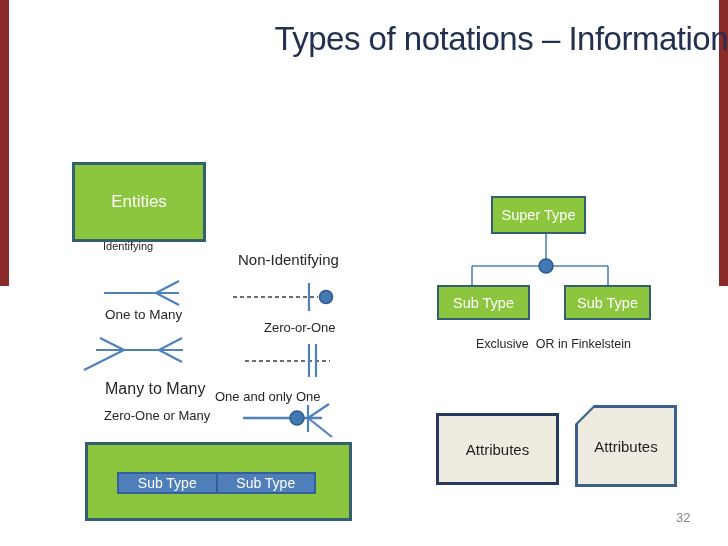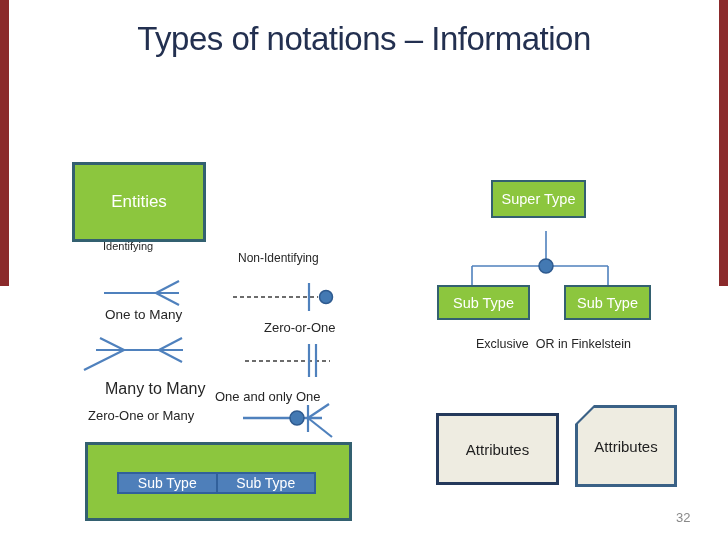--- a/index.html
+++ b/index.html
@@ -3,21 +3,21 @@
 <meta charset="utf-8">
 <style>
   html,body{margin:0;padding:0;}
   body{font-family:"Liberation Sans",sans-serif;}
   #slide{
     position:relative;width:728px;height:546px;background:#ffffff;
     overflow:hidden;
   }
   .accent-bar{position:absolute;top:0;width:9px;height:286px;background:#8B2A2B;}
   #title{
-    position:absolute;top:16px;left:0;width:728px;text-align:center;
+    position:absolute;top:16px;left:0;width:728px;text-align:right;
     font-size:33px;line-height:45px;color:#233050;letter-spacing:-0.5px;
   }
   .green-box{
     position:absolute;background:#8CC63E;border:3px solid #336070;
     display:flex;align-items:center;justify-content:center;
     color:#ffffff;box-sizing:border-box;
   }
   .note-label{position:absolute;color:#262626;white-space:nowrap;}
   svg.overlay{position:absolute;left:0;top:0;pointer-events:none;}
   .blue-ln{stroke:#4F81BD;stroke-width:2.2;fill:none;}
@@ -112,34 +112,34 @@
       <line class="x-ln" x1="468" y1="431" x2="550" y2="468"></line>
       <line class="x-ln" x1="478" y1="473" x2="525" y2="429"></line>
     </g>
   </svg>
 
   <div class="green-box" style="left:72px;top:162px;width:134px;height:80px;font-size:17px;">
     <span>Entities</span>
   </div>
 
   <div class="note-label" style="left:103px;top:240px;font-size:11px;">Identifying</div>
-  <div class="note-label" style="left:238px;top:251px;font-size:12px;text-align:right;">Non-Identifying</div>
+  <div class="note-label" style="left:238px;top:251px;font-size:15px;text-align:right;">Non-Identifying</div>
   <div class="note-label" style="left:105px;top:307px;font-size:13.5px;">One to Many</div>
   <div class="note-label" style="left:264px;top:320px;font-size:13px;">Zero-or-One</div>
   <div class="note-label" style="left:105px;top:380px;font-size:16px;">Many to Many</div>
   <div class="note-label" style="left:215px;top:389px;font-size:13px;">One and only One</div>
-  <div class="note-label" style="left:88px;top:408px;font-size:13px;">Zero-One or Many</div>
+  <div class="note-label" style="left:104px;top:408px;font-size:13px;">Zero-One or Many</div>
 
   <div class="green-box" style="left:85px;top:442px;width:267px;height:79px;"></div>
   <div id="subtype-bar">
     <div class="cell">Sub Type</div>
     <div class="cell">Sub Type</div>
   </div>
 
-  <div class="green-box" style="left:491px;top:180px;width:95px;height:38px;font-size:14.5px;border-width:2px;">
+  <div class="green-box" style="left:491px;top:196px;width:95px;height:38px;font-size:14.5px;border-width:2px;">
     <span>Super Type</span>
   </div>
   <div class="green-box" style="left:437px;top:285px;width:93px;height:35px;font-size:14.5px;border-width:2px;">
     <span>Sub Type</span>
   </div>
   <div class="green-box" style="left:564px;top:285px;width:87px;height:35px;font-size:14.5px;border-width:2px;">
     <span>Sub Type</span>
   </div>
   <div class="caption" style="left:468px;top:337px;font-size:12.5px;margin-left:8px;">Exclusive  OR in Finkelstein</div>
 

